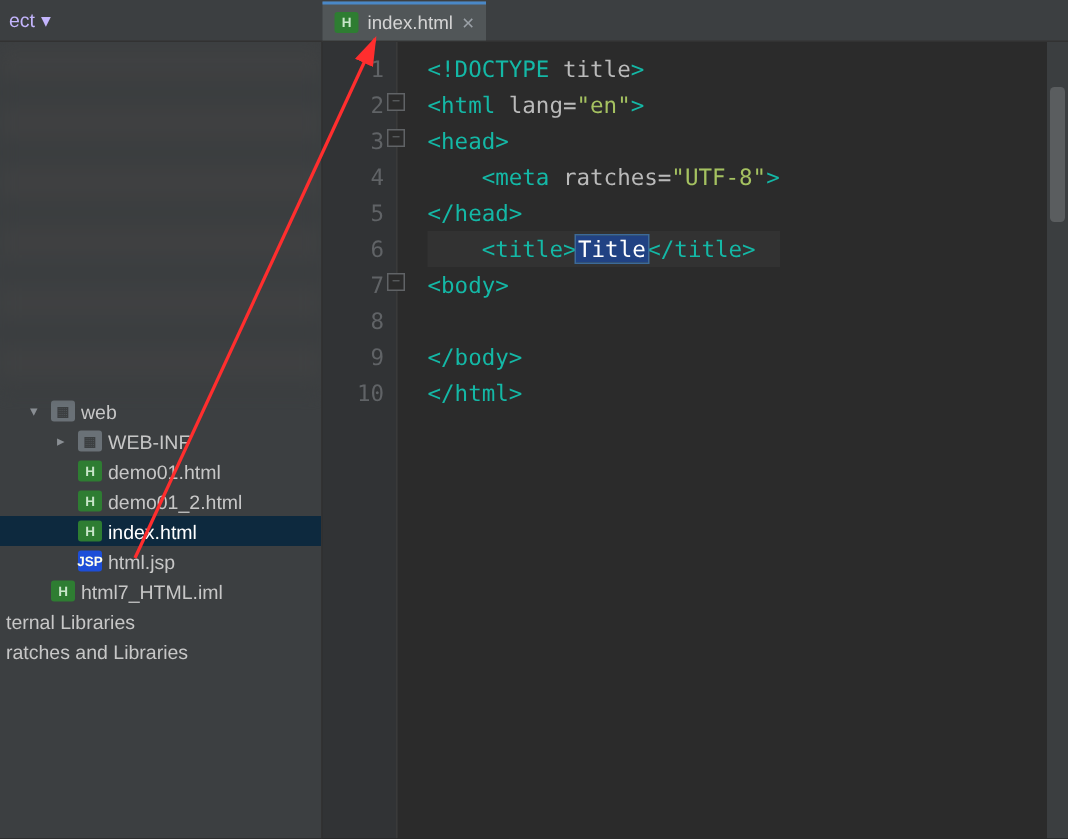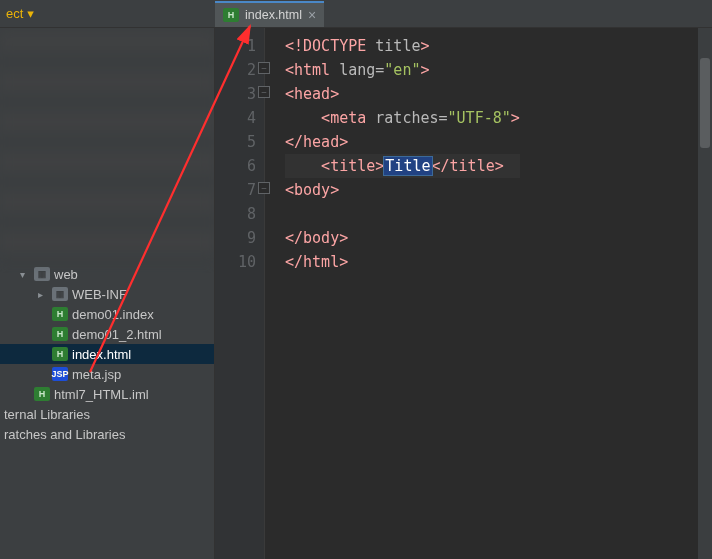--- a/index.html
+++ b/index.html
@@ -8,21 +8,21 @@
     background:#2b2b2b;
     font-family:"Segoe UI", Arial, sans-serif;
     font-size:13px; color:#bbbbbb;
     overflow:hidden; position:relative;
   }
   .top-toolbar {
     position:absolute; top:0; left:0; right:0; height:28px;
     background:#3c3f41; border-bottom:1px solid #323232;
     display:flex; align-items:center; padding:0 6px; gap:10px;
   }
-  .top-toolbar .proj { color:#eab308; display:flex; gap:4px; }
+  .top-toolbar .proj { color:#c4b5fd; display:flex; gap:4px; }
   .top-toolbar .tools { margin-left:auto; display:flex; align-items:center; gap:10px; color:#9aa0a6; }
   .top-toolbar .icon { width:16px; height:16px; display:inline-flex; align-items:center; justify-content:center; }
   .divider { width:1px; height:18px; background:#555; }
 
   .sidebar {
     position:absolute; top:28px; left:0; width:215px; bottom:0;
     background:#3c3f41; border-right:1px solid #323232;
     overflow:hidden;
   }
   .blurred {
@@ -73,21 +73,21 @@
     text-align:right; padding:6px 8px 0 0; line-height:24px;
     border-right:1px solid #3a3a3a;
   }
   .gutter .ln { height:24px; position:relative; }
   .fold { position:absolute; right:-14px; top:4px; width:12px; height:12px;
           border:1px solid #606366; color:#606366; font-size:9px;
           display:flex; align-items:center; justify-content:center;
           background:#2b2b2b; }
   .code { padding:6px 0 0 20px; line-height:24px; }
   .code .row { height:24px; white-space:pre; }
-  .c-tag   { color:#fca5a5; }
+  .c-tag   { color:#14b8a6; }
   .c-attr  { color:#bababa; }
   .c-str   { color:#a5c261; }
   .c-sel   { background:#214283; color:#ffffff; outline:1px solid #3c6a99; padding:0 1px; }
   .linehl  { background:#323232; }
   .editor .scroll { position:absolute; right:0; top:0; width:14px; bottom:0;
                     background:#3b3e40; }
   .editor .thumb { position:absolute; right:2px; top:30px; width:10px; height:90px;
                    background:#5a5d5f; border-radius:3px; }
 
   
@@ -156,36 +156,36 @@
       <span class="tlabel">web</span>
     </div>
     <div class="tree-row indent2">
       <span class="chev">▸</span>
       <span class="ficon folder">▦</span>
       <span class="tlabel">WEB-INF</span>
     </div>
     <div class="tree-row indent2">
       <span class="chev"></span>
       <span class="ficon html">H</span>
-      <span class="tlabel">demo01.index</span>
+      <span class="tlabel">demo01.html</span>
     </div>
     <div class="tree-row indent2">
       <span class="chev"></span>
       <span class="ficon html">H</span>
       <span class="tlabel">demo01_2.html</span>
     </div>
     <div class="tree-row indent2 sel">
       <span class="chev"></span>
       <span class="ficon html">H</span>
       <span class="tlabel">index.html</span>
     </div>
     <div class="tree-row indent2">
       <span class="chev"></span>
       <span class="ficon jsp">JSP</span>
-      <span class="tlabel">meta.jsp</span>
+      <span class="tlabel">html.jsp</span>
     </div>
     <div class="tree-row indent1">
       <span class="chev"></span>
       <span class="ficon iml">H</span>
       <span class="tlabel">html7_HTML.iml</span>
     </div>
     <div class="tree-row">
       <span class="tlabel">ternal Libraries</span>
     </div>
     <div class="tree-row">

